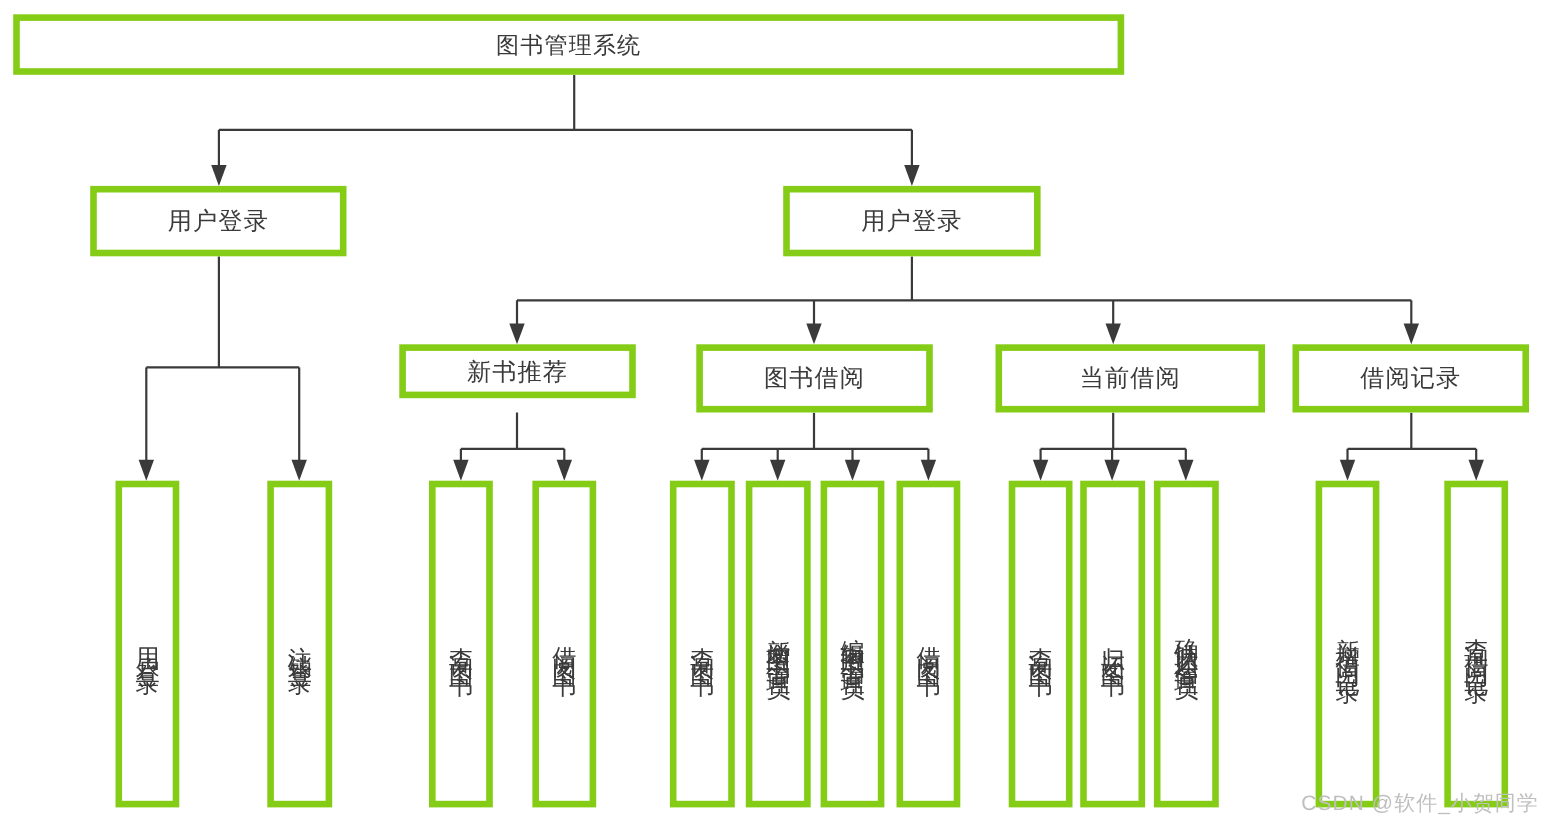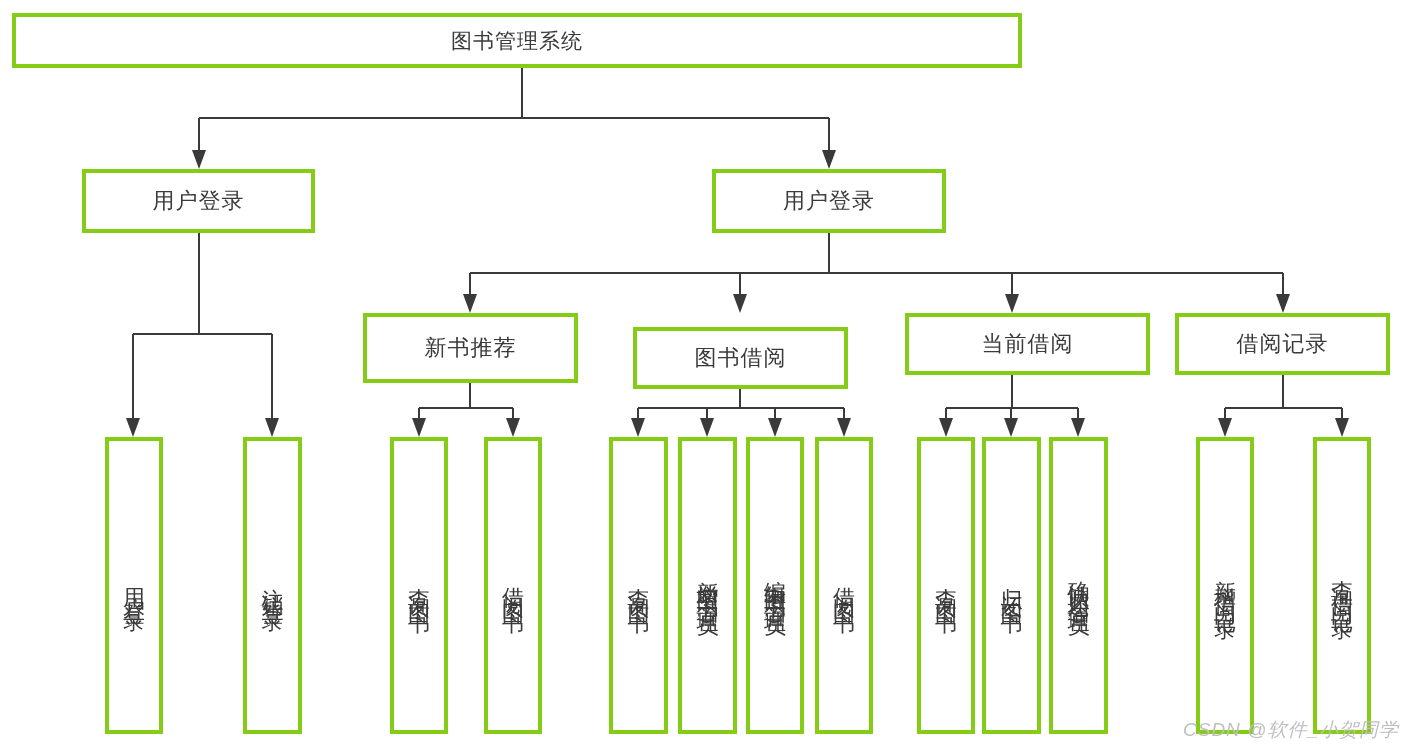--- a/index.html
+++ b/index.html
@@ -4,35 +4,34 @@
 <style>
   html,body { margin:0; padding:0; background:#ffffff; }
   .stage {
     position:relative; width:1405px; height:747px; background:#ffffff;
     font-family:"Liberation Sans","DejaVu Sans",sans-serif; color:#3a3a3a;
     overflow:hidden;
   }
   .connectors { position:absolute; left:0; top:0; width:1405px; height:747px; }
   .box {
     position:absolute; box-sizing:border-box;
-    border:4px solid #84cc16; background:#ffffff;
+    border:6px solid #84cc16; background:#ffffff;
     display:flex; align-items:center; justify-content:center;
     text-align:center;
   }
   .hlabel { font-size:22px; letter-spacing:1px; white-space:nowrap; }
   .root-label { font-size:21px; }
   .vtext {
     writing-mode:vertical-rl; text-orientation:mixed;
     font-size:22px; letter-spacing:8px; line-height:1.1; white-space:nowrap;
   }
   .watermark {
     position:absolute; left:1183px; top:717px;
     font-size:19px; color:#bfbfbf; letter-spacing:1px; white-space:nowrap;
     z-index:5;
-    font-style:italic;
   }
 </style>
 </head>
 <body>
 
 <div class="stage">
 
   <svg class="connectors" viewBox="0 0 1405 747" xmlns="http://www.w3.org/2000/svg">
     <g stroke="#3a3a3a" stroke-width="2" fill="none">
 
@@ -102,24 +101,24 @@
     <span class="hlabel root-label">图书管理系统</span>
   </div>
 
   <div class="box" style="left:82px; top:169px; width:233px; height:64px;">
     <span class="hlabel">用户登录</span>
   </div>
   <div class="box" style="left:712px; top:169px; width:234px; height:64px;">
     <span class="hlabel">用户登录</span>
   </div>
 
-  <div class="box" style="left:363px; top:313px; width:215px; height:70px;">
+  <div class="box" style="left:363px; top:313px; width:215px; height:49px;">
     <span class="hlabel">新书推荐</span>
   </div>
-  <div class="box" style="left:633px; top:313px; width:215px; height:62px;margin-top:14px;">
+  <div class="box" style="left:633px; top:313px; width:215px; height:62px;">
     <span class="hlabel">图书借阅</span>
   </div>
   <div class="box" style="left:905px; top:313px; width:245px; height:62px;">
     <span class="hlabel">当前借阅</span>
   </div>
   <div class="box" style="left:1175px; top:313px; width:215px; height:62px;">
     <span class="hlabel">借阅记录</span>
   </div>
 
   <div class="box" style="left:105px; top:437px; width:58px; height:297px;">

